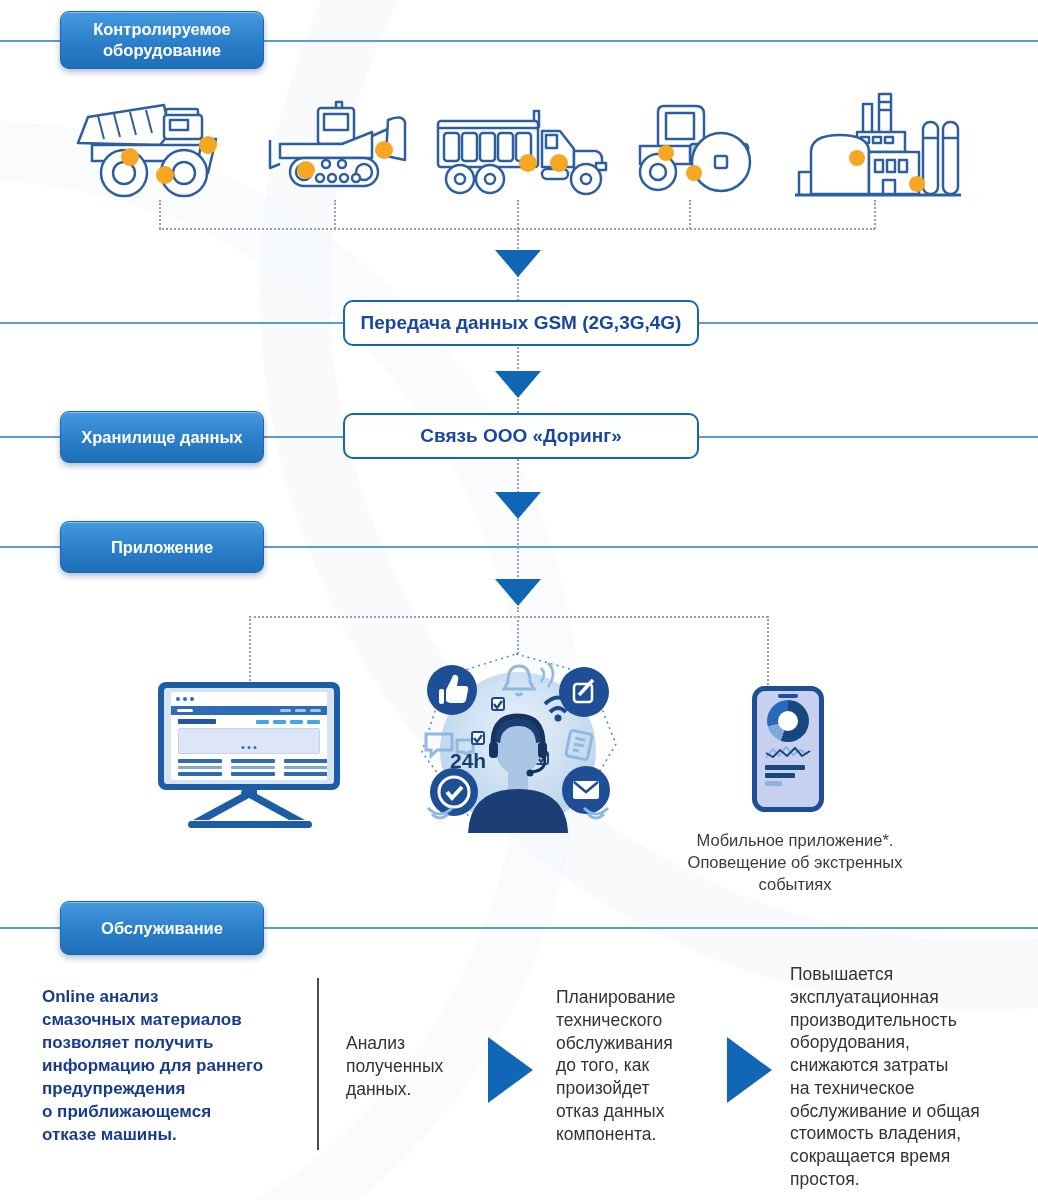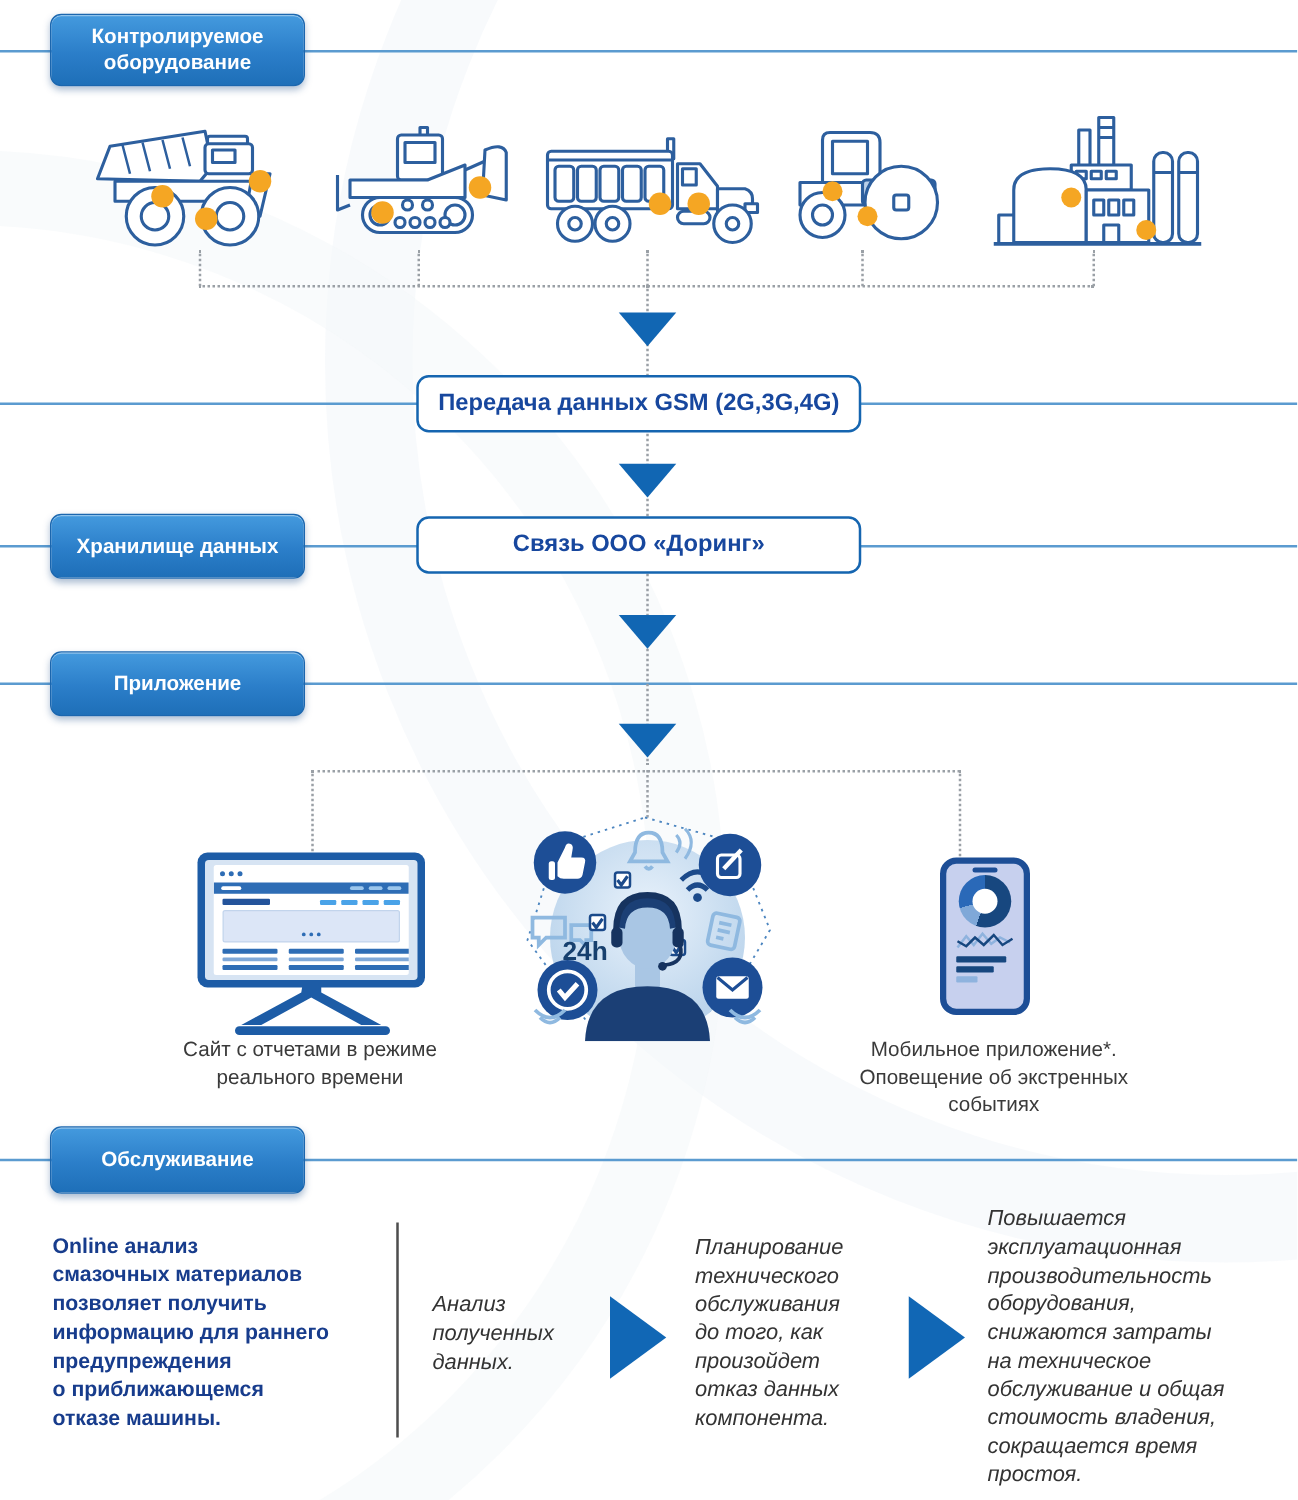--- a/index.html
+++ b/index.html
@@ -6,28 +6,28 @@
   .canvas{position:relative;width:1038px;height:1200px;background:#ffffff;overflow:hidden;
           font-family:"Liberation Sans","DejaVu Sans",sans-serif;color:#333;}
   .bg-swoosh{position:absolute;border-radius:50%;z-index:0;}
   .s1{width:1300px;height:1300px;top:-430px;left:260px;border:70px solid #f2f5f9;opacity:.55;}
   .s2{width:1100px;height:1100px;top:120px;left:-640px;border:60px solid #f4f7fa;opacity:.5;}
 
   .hline{position:absolute;left:0;width:1038px;height:2px;background:#5b9bd0;z-index:1;}
   .vdot{position:absolute;width:0;border-left:2px dotted #9aa0a6;z-index:1;}
   .hdot{position:absolute;height:0;border-top:2px dotted #9aa0a6;z-index:1;}
 
-  .stage-badge{position:absolute;left:40px;width:204px;box-sizing:border-box;padding:4px 10px;
+  .stage-badge{position:absolute;left:60px;width:204px;box-sizing:border-box;padding:4px 10px;
     background:linear-gradient(180deg,#449ade 0%,#2b7ec9 55%,#1e6fb8 100%);
     border:1px solid #1b66ae;border-radius:9px;
     box-shadow:0 3px 6px rgba(20,70,130,.35), inset 0 1px 0 rgba(255,255,255,.4);
     color:#fff;font-weight:700;font-size:16.5px;line-height:1.25;
     display:flex;align-items:center;justify-content:center;text-align:center;z-index:3;}
 
-  .flow-box{position:absolute;left:333px;width:356px;height:46px;background:#fff;
+  .flow-box{position:absolute;left:343px;width:356px;height:46px;background:#fff;
     border:2.5px solid #1565b0;border-radius:10px;box-sizing:border-box;
     display:flex;align-items:center;justify-content:center;
     font-size:19px;font-weight:700;color:#17479e;z-index:2;}
 
   .tri-down{position:absolute;width:0;height:0;left:495px;
     border-left:23px solid transparent;border-right:23px solid transparent;
     border-top:27px solid #1166b3;z-index:2;}
   .tri-right{position:absolute;width:0;height:0;
     border-top:33px solid transparent;border-bottom:33px solid transparent;
     border-left:45px solid #1167b5;z-index:2;}
@@ -70,21 +70,21 @@
 
   .caption{position:absolute;width:240px;font-size:16.5px;color:#3a3a3a;text-align:center;
     line-height:1.32;white-space:pre-line;z-index:2;}
   .caption b{font-weight:700;color:#222;}
 
   .support-svg{position:absolute;left:408px;top:648px;z-index:2;}
 
   .intro-text{position:absolute;left:42px;top:986px;width:258px;font-size:17px;font-weight:700;
     color:#173c8c;line-height:1.35;white-space:pre-line;z-index:2;}
   .vbar{position:absolute;left:317px;top:978px;width:2px;height:172px;background:#4d4d4d;z-index:2;}
-  .step-text{position:absolute;font-size:17.5px;color:#333;line-height:1.3;white-space:pre-line;z-index:2;font-style:italic;}
+  .step-text{position:absolute;font-size:17.5px;color:#333;line-height:1.3;white-space:pre-line;z-index:2;}
 </style>
 </head>
 <body>
 
 <div class="canvas">
 
   <div class="bg-swoosh s1"></div>
   <div class="bg-swoosh s2"></div>
 
   <div class="hline" style="top:40px"></div>
@@ -369,22 +369,20 @@
     <div class="donut"></div>
     <svg width="48" height="18" viewBox="0 0 48 18" style="display:block;margin:0 auto">
       <polyline points="2,14 9,5 15,12 22,3 29,11 36,6 44,10" fill="none" stroke="#8fb3de" stroke-width="2"></polyline>
       <polyline points="2,9 9,13 16,6 23,12 31,4 38,12 46,7" fill="none" stroke="#17477f" stroke-width="2"></polyline>
     </svg>
     <div class="pbar pb1"></div>
     <div class="pbar pb2"></div>
     <div class="pbar pb3"></div>
   </div>
 
-  <div class="caption" style="left:128px;top:830px">Сайт с отчетами в режиме
-реального времени</div>
   <div class="caption" style="left:675px;top:830px">Мобильное приложение*.
 Оповещение об экстренных
 событиях</div>
 
   <div class="intro-text">Online анализ
 смазочных материалов
 позволяет получить
 информацию для раннего
 предупреждения
 о приближающемся

